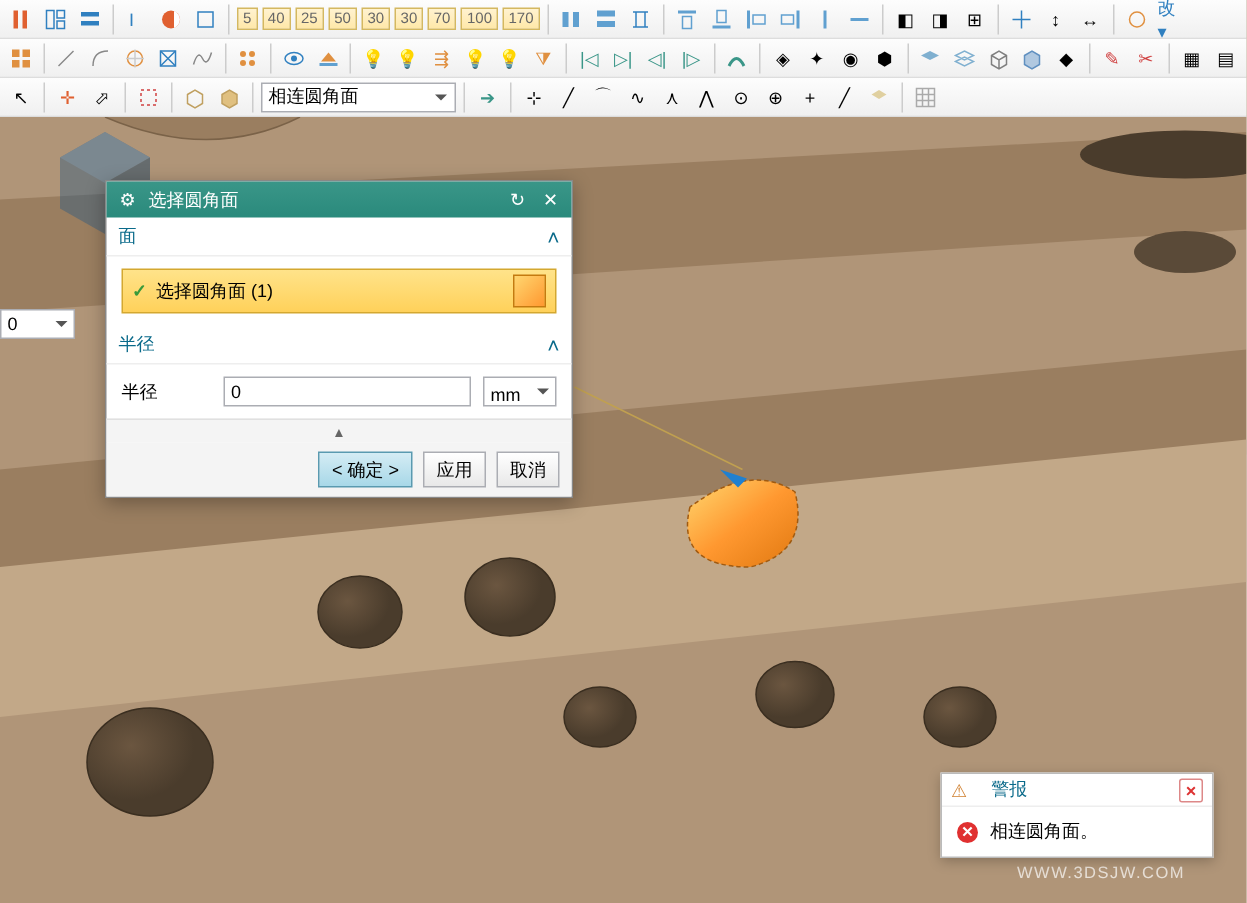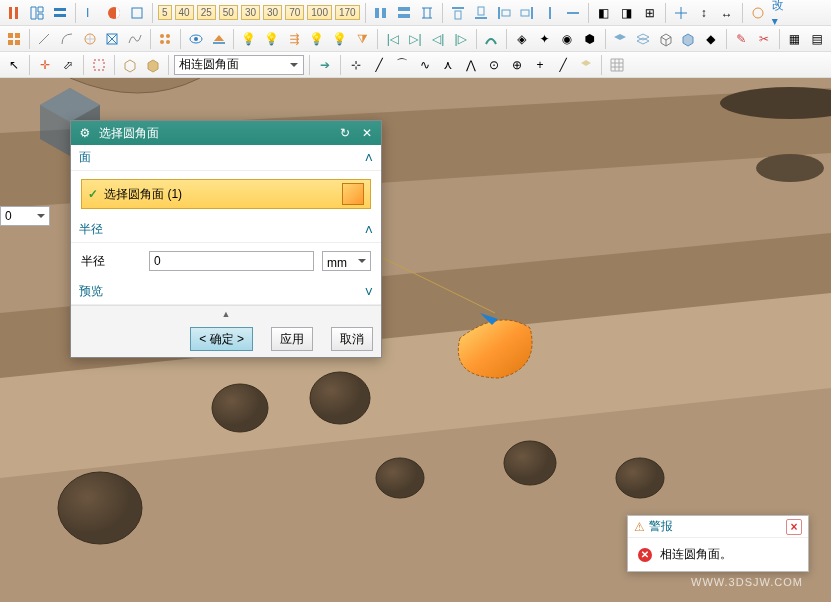--- a/index.html
+++ b/index.html
@@ -22,34 +22,34 @@
 .section-body{padding:8px 10px}
 .sel-row{height:30px;background:linear-gradient(#ffe38a,#ffd15a);border:1px solid #d4a830;display:flex;align-items:center;padding:0 6px;gap:6px}
 .sel-row .sp{flex:1}
 .sel-cube{width:22px;height:22px;background:linear-gradient(135deg,#ffd670,#ff9830);border:1px solid #c47a10}
 .radius-row{display:flex;align-items:center;gap:8px}
 .radius-row label{flex:0 0 60px}
 .num-input{flex:1;height:20px;border:1px solid #abadb3;padding:0 4px}
 .unit-dd{width:52px;height:20px;border:1px solid #abadb3;position:relative;display:flex;align-items:flex-end;padding:0 4px;cursor:pointer}
 .unit-dd::after{content:"";position:absolute;right:4px;top:7px;border:4px solid transparent;border-top-color:#555}
 .collapse-bar{height:16px;display:flex;align-items:center;justify-content:center;background:#f4f4f4;cursor:pointer;color:#666;font-size:9px;border-top:1px solid #e0e0e0}
-.btn-row{height:36px;display:flex;align-items:center;justify-content:flex-end;gap:18px;padding:0 8px;background:#f4f4f4}
+.btn-row{height:36px;display:flex;align-items:center;justify-content:flex-end;gap:7px;padding:0 8px;background:#f4f4f4}
 .btn{height:24px;padding:0 8px;border:1px solid #abadb3;background:linear-gradient(#fff,#e8e8e8);cursor:pointer;display:flex;align-items:center}
 .btn.primary{background:linear-gradient(#d4ecf4,#a8d8e8);border-color:#5a9ab0}
 .alert{position:absolute;bottom:30px;right:22px;width:182px;background:#fff;border:1px solid #bbb;box-shadow:0 2px 8px rgba(0,0,0,.25)}
 .alert-hdr{height:22px;display:flex;align-items:center;padding:0 6px;border-bottom:1px solid #eee}
 .alert-hdr .sp{flex:1}
 .alert-body{padding:8px 10px;display:flex;align-items:center;gap:8px}
 .err-ico{width:14px;height:14px;border-radius:50%;background:#e03030;color:#fff;display:flex;align-items:center;justify-content:center;font-size:10px;font-weight:bold}
 .close-x{width:16px;height:16px;border:1px solid #d88;color:#d33;display:flex;align-items:center;justify-content:center;cursor:pointer;font-weight:bold;border-radius:2px}
 .watermark{position:absolute;bottom:12px;right:45px;opacity:.5;pointer-events:none}
 .check{color:#3a9a3a;font-weight:bold}
 .left-dd{position:absolute;top:206px;left:0;width:50px;height:20px;border:1px solid #abadb3;background:#fff;display:flex;align-items:center;padding:0 4px}
 .left-dd::after{content:"";position:absolute;right:4px;top:7px;border:4px solid transparent;border-top-color:#555}
-.wm-url{position:absolute;bottom:14px;right:28px;color:#fff;font-size:11px;letter-spacing:1px;opacity:.7;pointer-events:none}
+.wm-url{position:absolute;bottom:14px;right:41px;color:#fff;font-size:11px;letter-spacing:1px;opacity:.7;pointer-events:none}
 </style>
 </head>
 <body>
 
 <div class="toolbar">
   <span class="tb-ico">
       <svg width="16" height="16">
         <rect x="3" y="2" width="3" height="12" fill="#e06030"></rect>
         <rect x="9" y="2" width="3" height="12" fill="#e06030"></rect>
       </svg>
@@ -411,37 +411,32 @@
   </div>
   <div class="section-body">
     <div class="radius-row">
       <label>半径</label>
       <input class="num-input" value="0" style="">
       <div class="unit-dd">
           <span>mm</span>
         </div>
     </div>
   </div>
-  <div class="section-hdr">
-    <span>预览</span>
-    <span class="sp"></span>
-      <span class="caret">˅</span>
-  </div>
   <div class="collapse-bar">▲</div>
   <div class="btn-row">
     <button class="btn primary">&lt; 确定 &gt;</button>
     <button class="btn">应用</button>
     <button class="btn">取消</button>
   </div>
 </div>
 
 <div class="alert">
   <div class="alert-hdr">
     <span style="color:#d08030">⚠</span>
-    <span style="margin-left:4px;color:#0a6a8a">警报</span>
+    <span style="margin-left:16px;color:#0a6a8a">警报</span>
     <span class="sp"></span>
     <span class="close-x">×</span>
   </div>
   <div class="alert-body">
     <span class="err-ico">✕</span>
     <span>相连圆角面。</span>
   </div>
 </div>
 
 </body></html>

